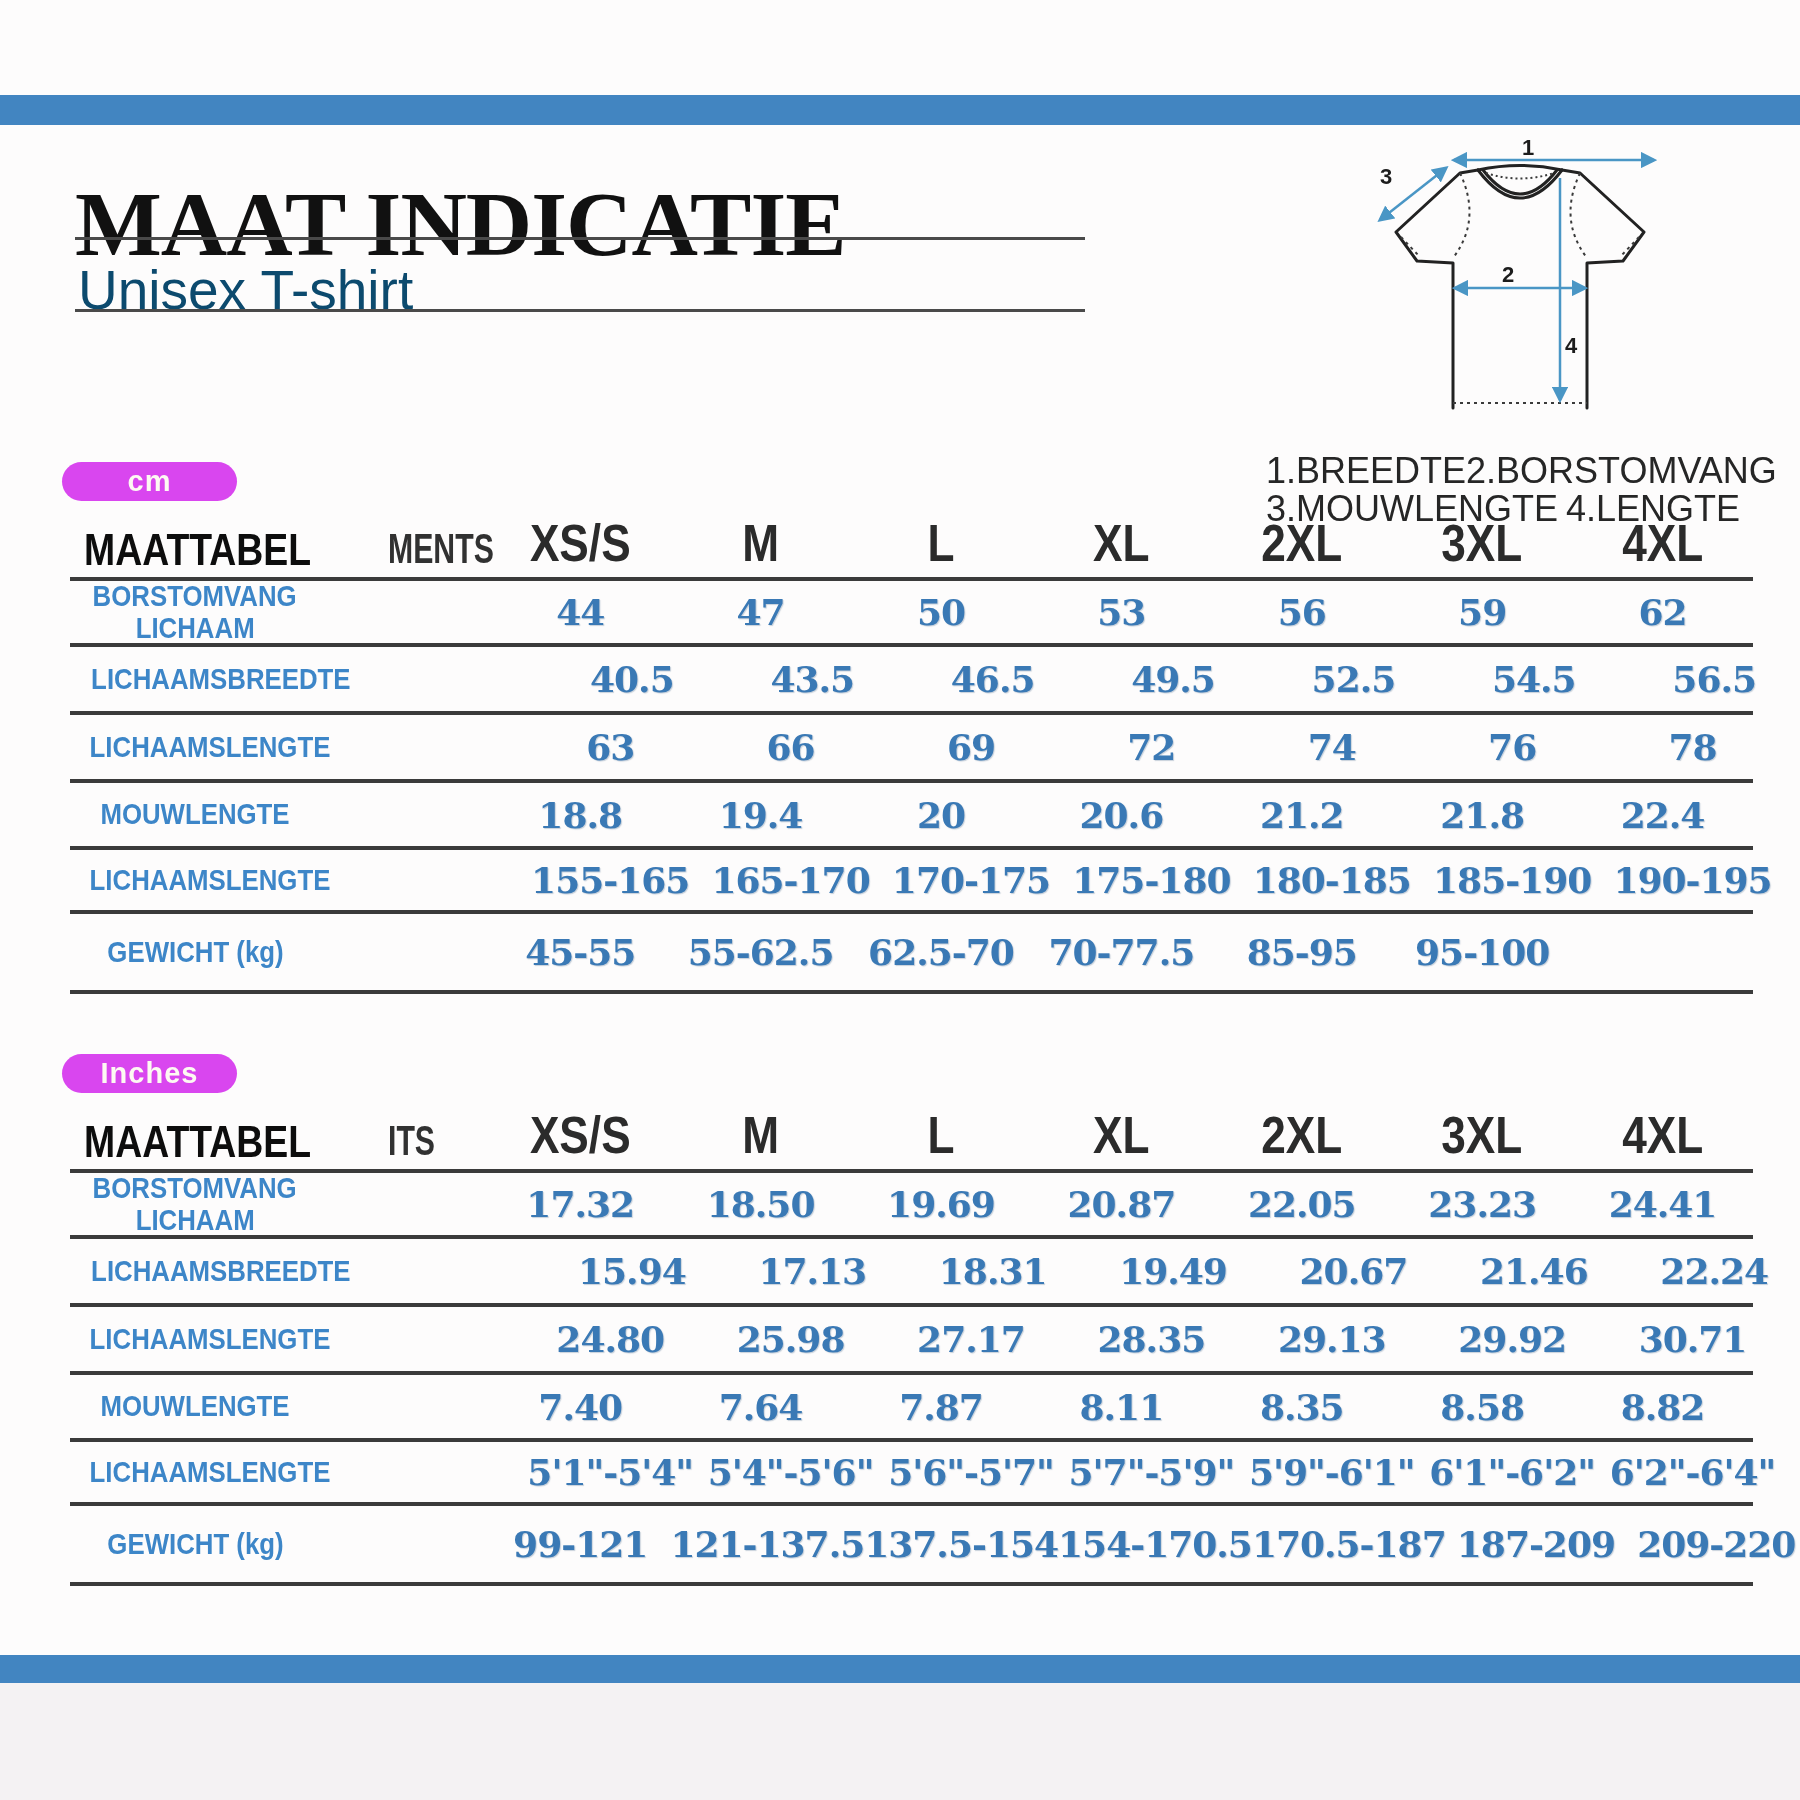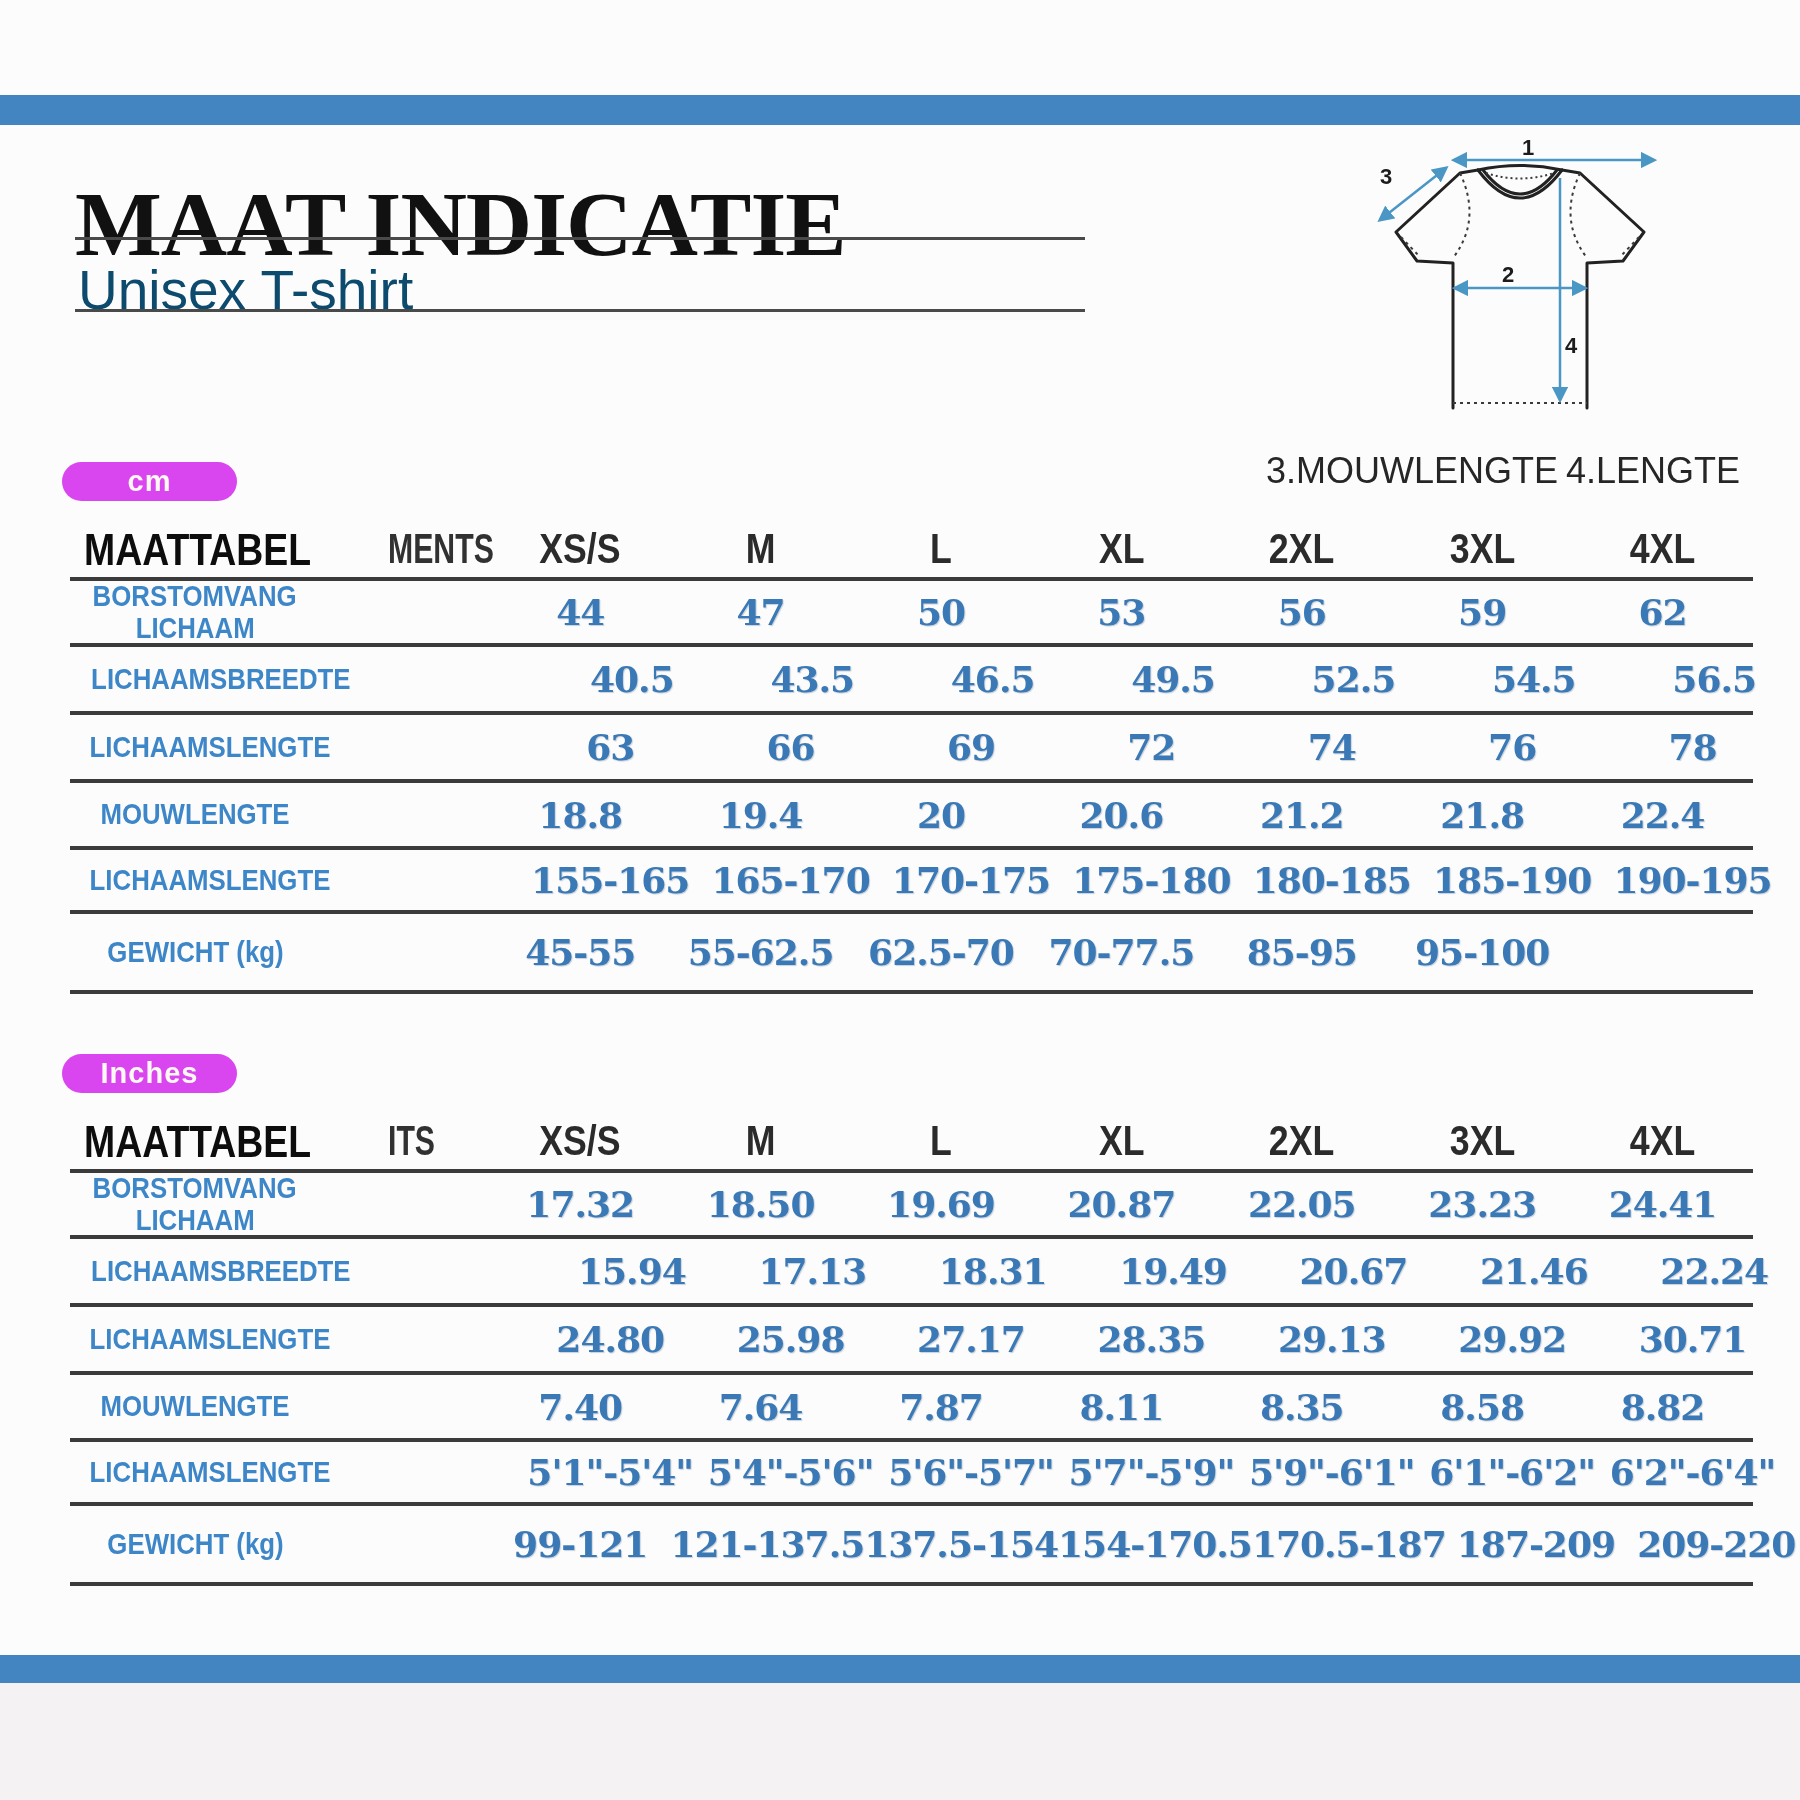--- a/index.html
+++ b/index.html
@@ -52,21 +52,21 @@
   .t-corner{
     flex:0 0 420px;position:relative;box-sizing:border-box;padding-left:14px;padding-bottom:2px;
     font-size:44px;font-weight:bold;color:#0d0d0d;white-space:nowrap;
   }
   .t-corner .cond{transform-origin:left bottom;}
   .t-ghost{
     position:absolute;left:318px;bottom:4px;font-size:42px;font-weight:bold;color:#313131;
     transform:scaleX(.72);transform-origin:left bottom;white-space:nowrap;
   }
   .t-cell{flex:0 0 180.4px;display:flex;align-items:center;justify-content:center;}
-  .t-size{padding-bottom:4px;font-size:42px;font-weight:bold;color:#2b2b2b;}
+  .t-size{padding-bottom:4px;font-size:52px;font-weight:bold;color:#2b2b2b;}
   .cond{display:inline-block;transform:scaleX(.85);transform-origin:center;white-space:nowrap;}
   .t-label{
     flex:0 0 420px;box-sizing:border-box;padding-right:170px;
     display:flex;flex-direction:column;align-items:center;justify-content:center;
     color:#3d86c8;font-weight:bold;font-size:30px;line-height:1.08;text-align:center;
   }
   .t-label-line{transform:scaleX(.86);transform-origin:center;white-space:nowrap;}
   .t-val{
     font-family:"DejaVu Serif",serif;font-weight:bold;font-size:36px;color:#3a79b5;
     white-space:nowrap;text-shadow:1px 1px 1px rgba(40,80,120,.25);letter-spacing:-1px;
@@ -112,20 +112,24 @@
   <g font-family="Liberation Sans, sans-serif" font-size="22" font-weight="bold" fill="#1c1c1c">
     <text x="168" y="15" text-anchor="middle">1</text>
     <text x="148" y="142" text-anchor="middle">2</text>
     <text x="26" y="44" text-anchor="middle">3</text>
     <text x="211" y="213" text-anchor="middle">4</text>
   </g>
 </svg>
 
 <div class="legend">
   <div class="legend-row">
+    <span>1.BREEDTE</span>
+    <span>2.BORSTOMVANG</span>
+  </div>
+  <div class="legend-row">
     <span>3.MOUWLENGTE</span>
     <span>4.LENGTE</span>
   </div>
 </div>
 
 <div class="unit-badge cm">
   <span>cm</span>
 </div>
 <div class="size-table cm">
     <div class="t-header">

